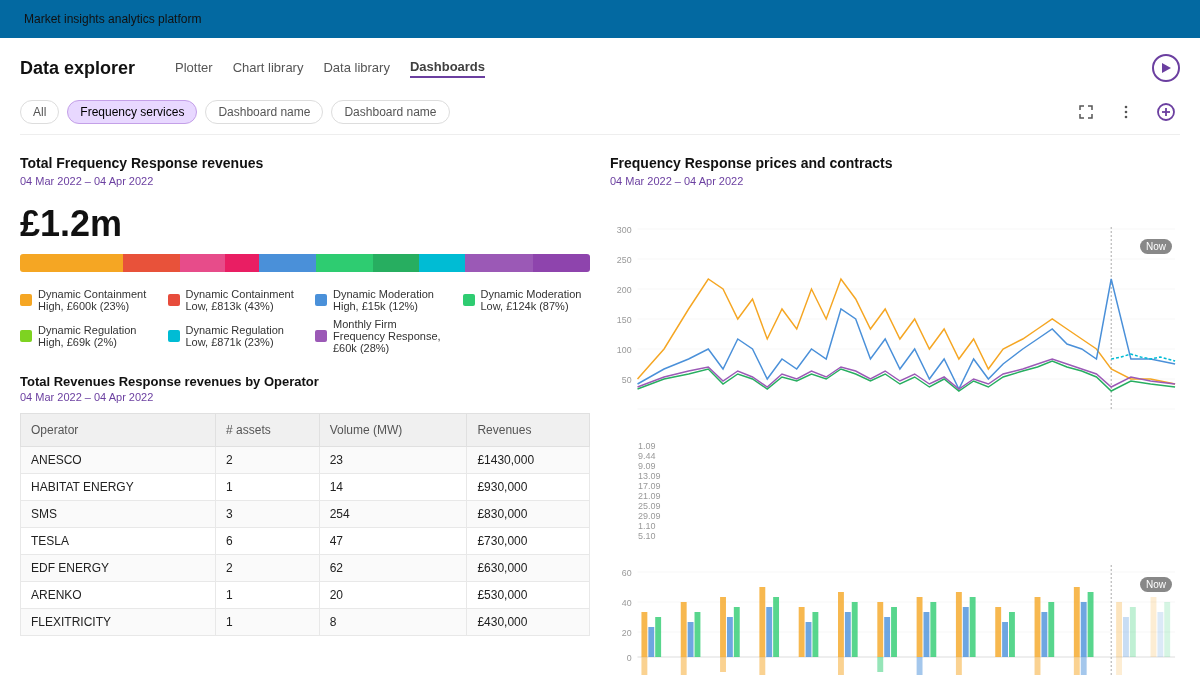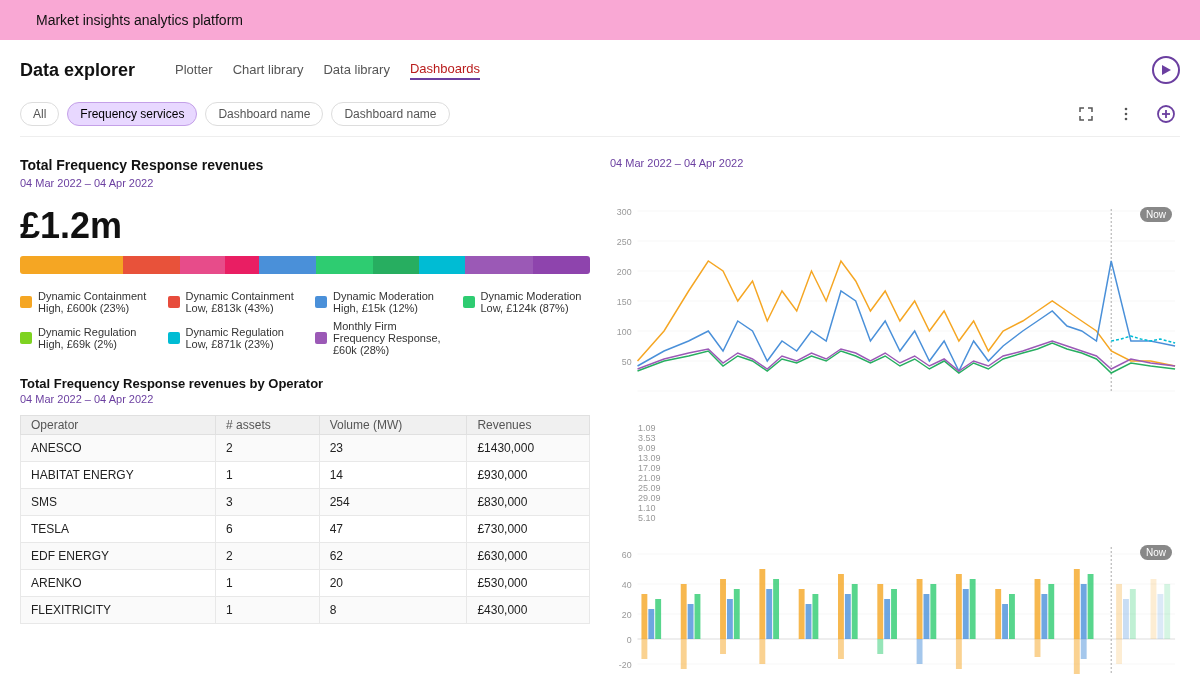--- a/index.html
+++ b/index.html
@@ -1,21 +1,21 @@
 <!DOCTYPE html>
 <html><head>
   <meta charset="utf-8">
   <style>
     * { box-sizing: border-box; margin: 0; padding: 0; }
     body { font-family: -apple-system, BlinkMacSystemFont, 'Segoe UI', sans-serif; background: #f5f0ff; font-size: 13px; }
 
     .top-bar {
-      background: #f9a8d4;
-      padding: 12px 36px;
-      font-size: 14px;
+      background: #0369a1;
+      padding: 12px 24px;
+      font-size: 12px;
       font-weight: 500;
       color: #111;
     }
 
     .main-container {
       background: #fff;
       margin: 0;
       padding: 16px 20px 20px 20px;
       min-height: calc(675px - 45px);
     }
@@ -42,23 +42,23 @@
 
     .nav-tab {
       font-size: 13px;
       color: #555;
       cursor: pointer;
       padding-bottom: 2px;
       text-decoration: none;
     }
 
     .nav-tab.active {
-      color: #b91c1c;
+      color: #404040;
       border-bottom: 2px solid #6b3fa0;
-      font-weight: 400;
+      font-weight: 700;
     }
 
     .play-btn {
       margin-left: auto;
       width: 28px;
       height: 28px;
       border-radius: 50%;
       border: 2px solid #6b3fa0;
       display: flex; align-items: center; justify-content: center;
       cursor: pointer;
@@ -185,21 +185,21 @@
       width: 100%;
       border-collapse: collapse;
       font-size: 12px;
     }
 
     thead tr {
       background: #f0f0f0;
     }
 
     thead th {
-      padding: 2px 10px;
+      padding: 9px 10px;
       text-align: left;
       font-weight: 500;
       color: #555;
       border: 1px solid #e0e0e0;
     }
 
     tbody tr {
       background: #fff;
     }
 
@@ -231,21 +231,21 @@
     }
 
     .chart-area-bottom {
       width: 100%;
       height: 210px;
       position: relative;
     }
 
     .now-badge {
       position: absolute;
-      top: 6px;
+      top: 20px;
       right: 8px;
       background: #888;
       color: #fff;
       font-size: 10px;
       padding: 2px 6px;
       border-radius: 10px;
     }
 
     .chart-x-labels {
       display: flex;
@@ -357,21 +357,21 @@
           <div class="legend-dot" style="background:#00bcd4"></div>
           <span>Dynamic Regulation Low, £871k (23%)</span>
         </div>
         <div class="legend-item">
           <div class="legend-dot" style="background:#9b59b6"></div>
           <span>Monthly Firm Frequency Response, £60k (28%)</span>
         </div>
       </div>
 
       <div class="table-section">
-        <div class="table-title">Total Frequency Response revenues by Operator</div>
+        <div class="table-title">Total Revenues Response revenues by Operator</div>
         <div class="table-date">04 Mar 2022 – 04 Apr 2022</div>
         <table>
           <thead>
             <tr>
               <th>Operator</th>
               <th># assets</th>
               <th>Volume (MW)</th>
               <th>Revenues</th>
             </tr>
           </thead>
@@ -418,20 +418,21 @@
       <td>8</td>
       <td>£430,000</td>
     </tr>
             </tbody>
         </table>
       </div>
     </div>
 
     <div class="right-panel">
       <div>
+        <div class="panel-title">Frequency Response prices and contracts</div>
         <div class="panel-date">04 Mar 2022 – 04 Apr 2022</div>
       </div>
 
       <div class="chart-container">
         <div class="chart-area">
           <div class="now-badge">Now</div>
           <svg width="100%" height="210" viewBox="0 0 580 210" preserveAspectRatio="none">
 
             <line x1="28" y1="10" x2="575" y2="10" stroke="#eee" stroke-width="0.5"></line>
             <line x1="28" y1="40" x2="575" y2="40" stroke="#eee" stroke-width="0.5"></line>
@@ -457,21 +458,21 @@
             <polyline fill="none" stroke="#27ae60" stroke-width="1.5" points="28,170 55,160 80,155 100,150 115,165 130,155 145,160 160,170 175,158 190,162 205,155 220,160 235,150 250,155 265,162 280,155 295,165 310,158 325,168 340,160 355,172 370,162 385,168 400,158 420,152 435,148 450,142 465,148 480,152 495,158 510,172 530,162 550,165 575,168"></polyline>
 
             <polyline fill="none" stroke="#9b59b6" stroke-width="1.5" points="28,168 55,158 80,152 100,148 115,162 130,152 145,158 160,168 175,155 190,160 205,152 220,158 235,148 250,152 265,160 280,152 295,162 310,155 325,165 340,158 355,170 370,160 385,165 400,155 420,150 435,145 450,140 465,145 480,150 495,155 510,168 530,158 550,162 575,165"></polyline>
 
             <polyline fill="none" stroke="#00bcd4" stroke-width="1.5" stroke-dasharray="3,2" points="510,140 520,138 530,135 540,138 550,140 560,138 575,142"></polyline>
           </svg>
         </div>
 
         <div class="chart-x-labels">
           <span>1.09</span>
-          <span>3.53</span>
+          <span>9.44</span>
           <span>9.09</span>
           <span>13.09</span>
           <span>17.09</span>
           <span>21.09</span>
           <span>25.09</span>
           <span>29.09</span>
           <span>1.10</span>
           <span>5.10</span>
         </div>
       </div>

